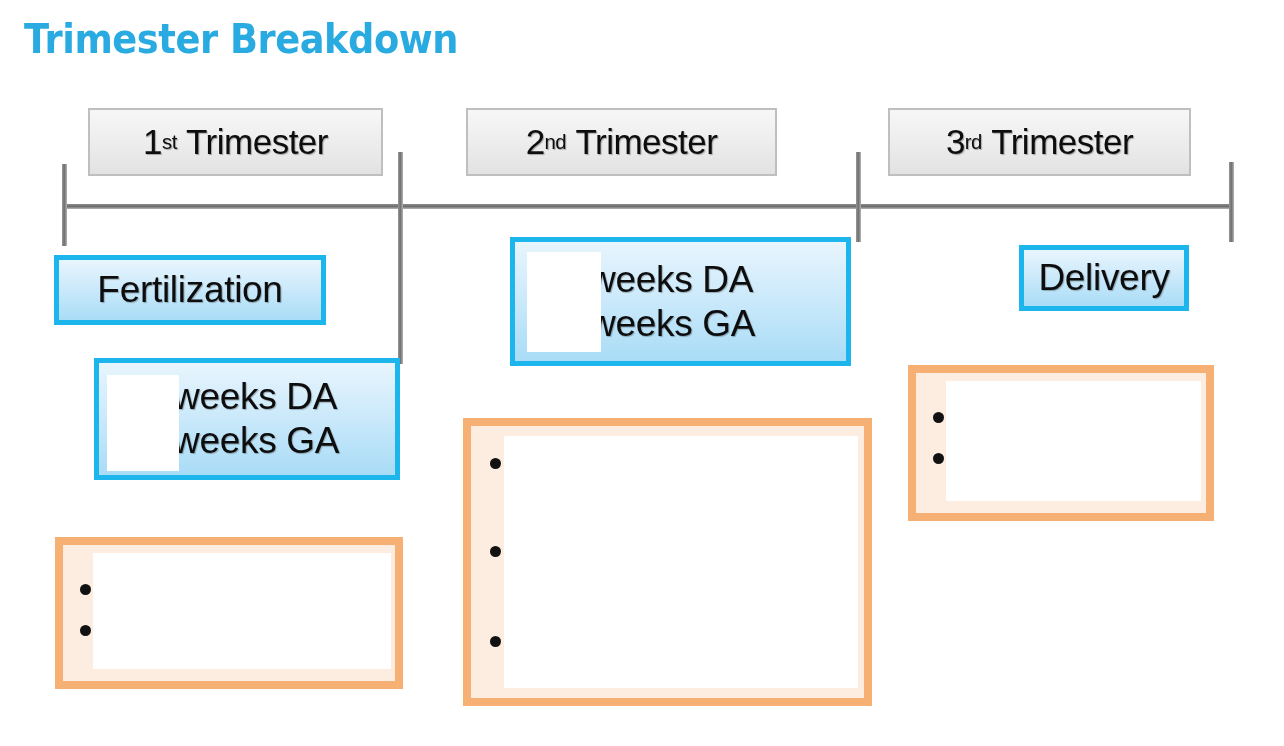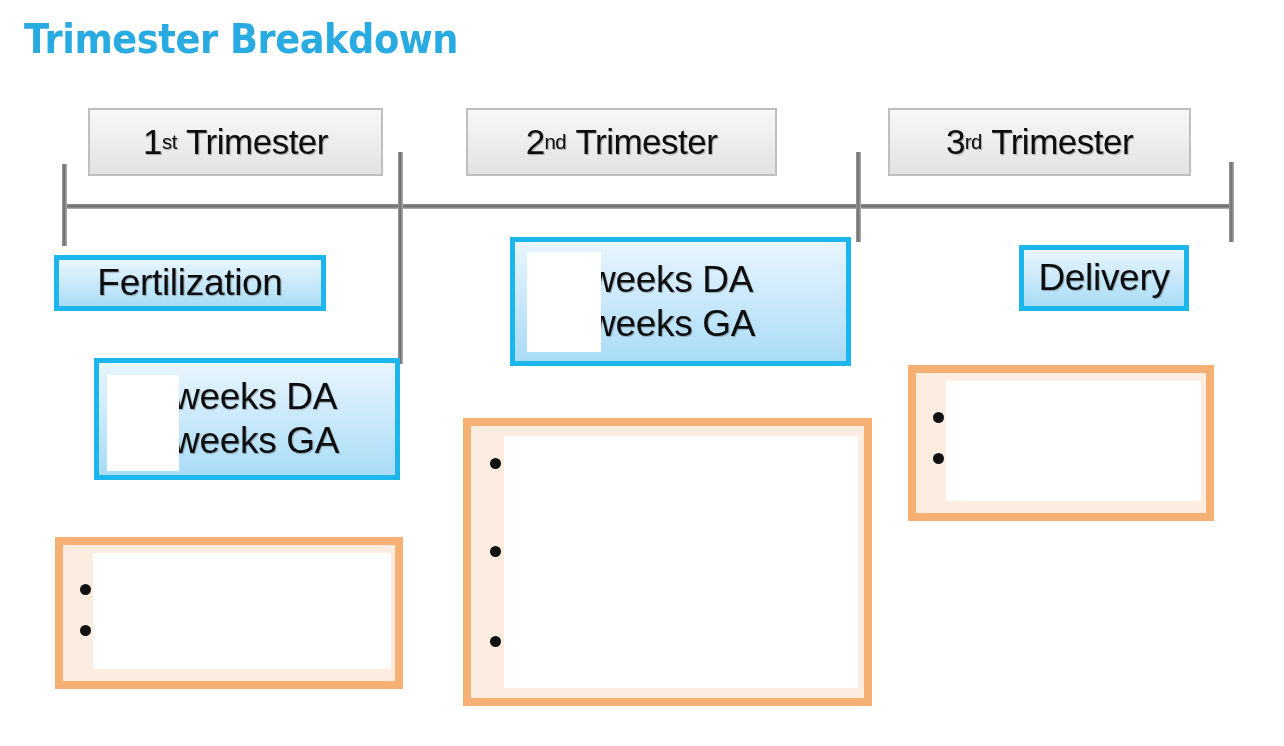--- a/index.html
+++ b/index.html
@@ -84,21 +84,21 @@
     background: linear-gradient(to bottom, #e8f5fd 0%, #cdeafb 45%, #a9dcf6 100%);
     display: flex;
     align-items: center;
     font-size: 37px;
     color: #0d0d0d;
     letter-spacing: -0.3px;
     text-shadow: 1px 1px 1px rgba(0,0,0,0.28);
     white-space: nowrap;
   }
   #box-fertilization {
-    left: 54px; top: 255px; width: 272px; height: 56px;
+    left: 54px; top: 255px; width: 272px; height: 70px;
     justify-content: center;
   }
   #box-delivery {
     left: 1019px; top: 245px; width: 170px; height: 66px;
     justify-content: center;
   }
   .weeks-box {
     display: block;
     padding: 0;
   }

